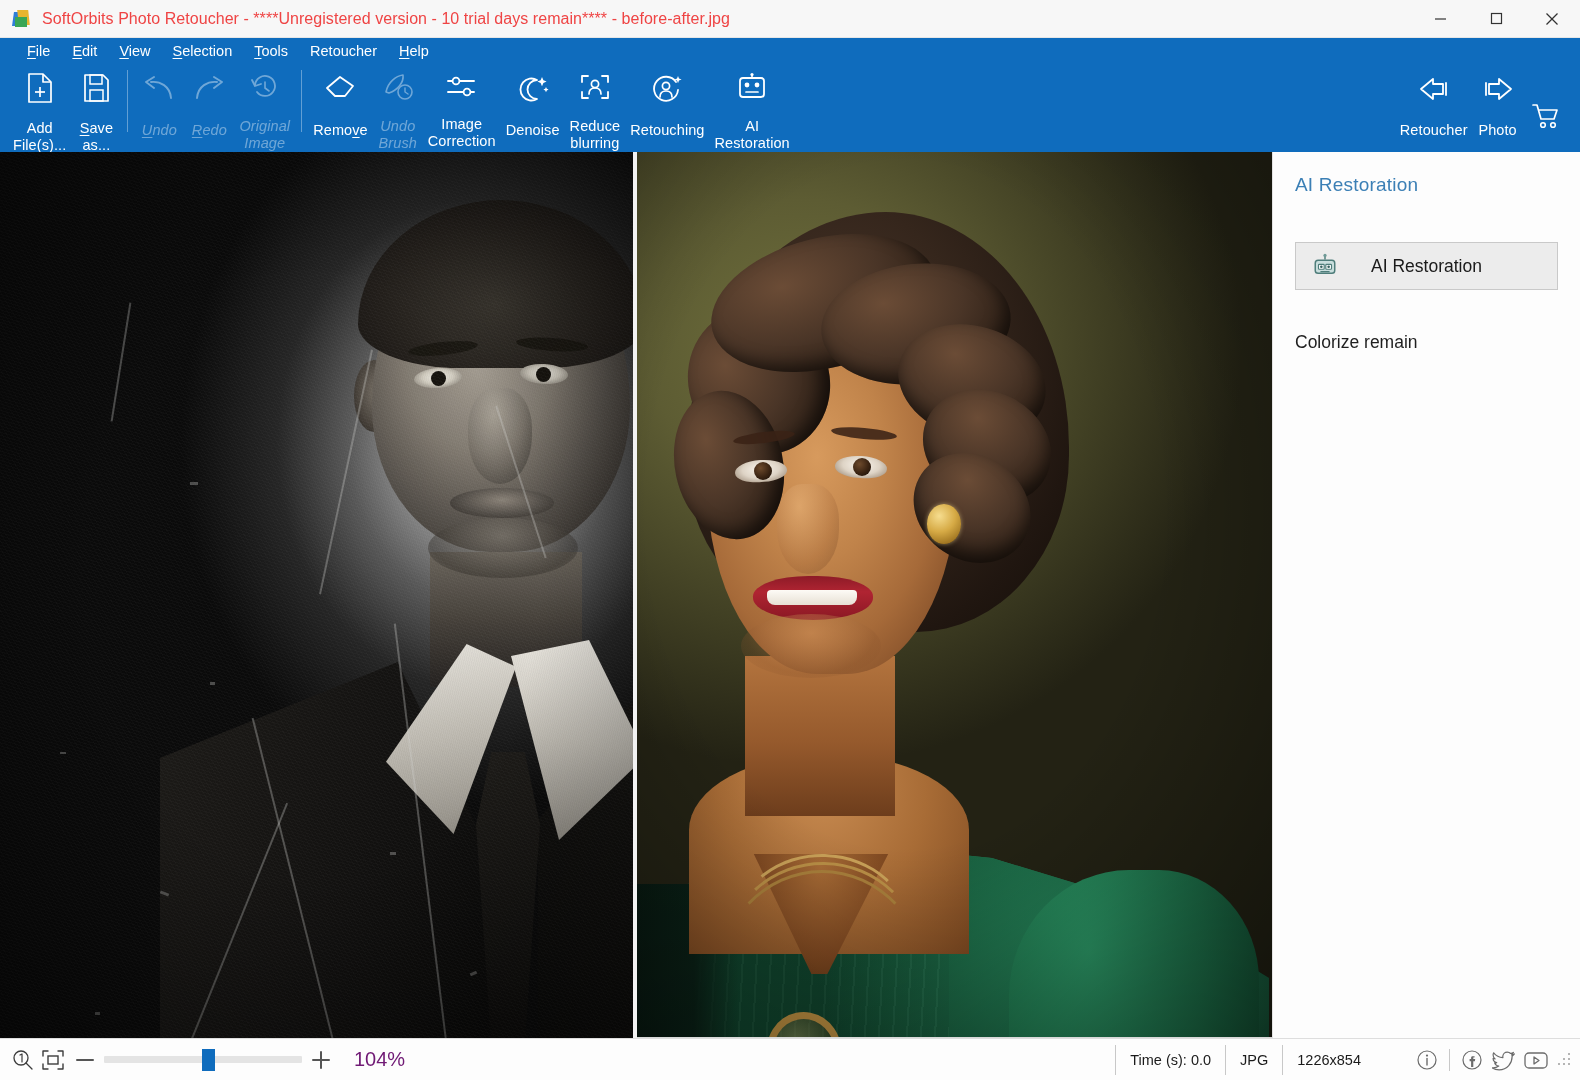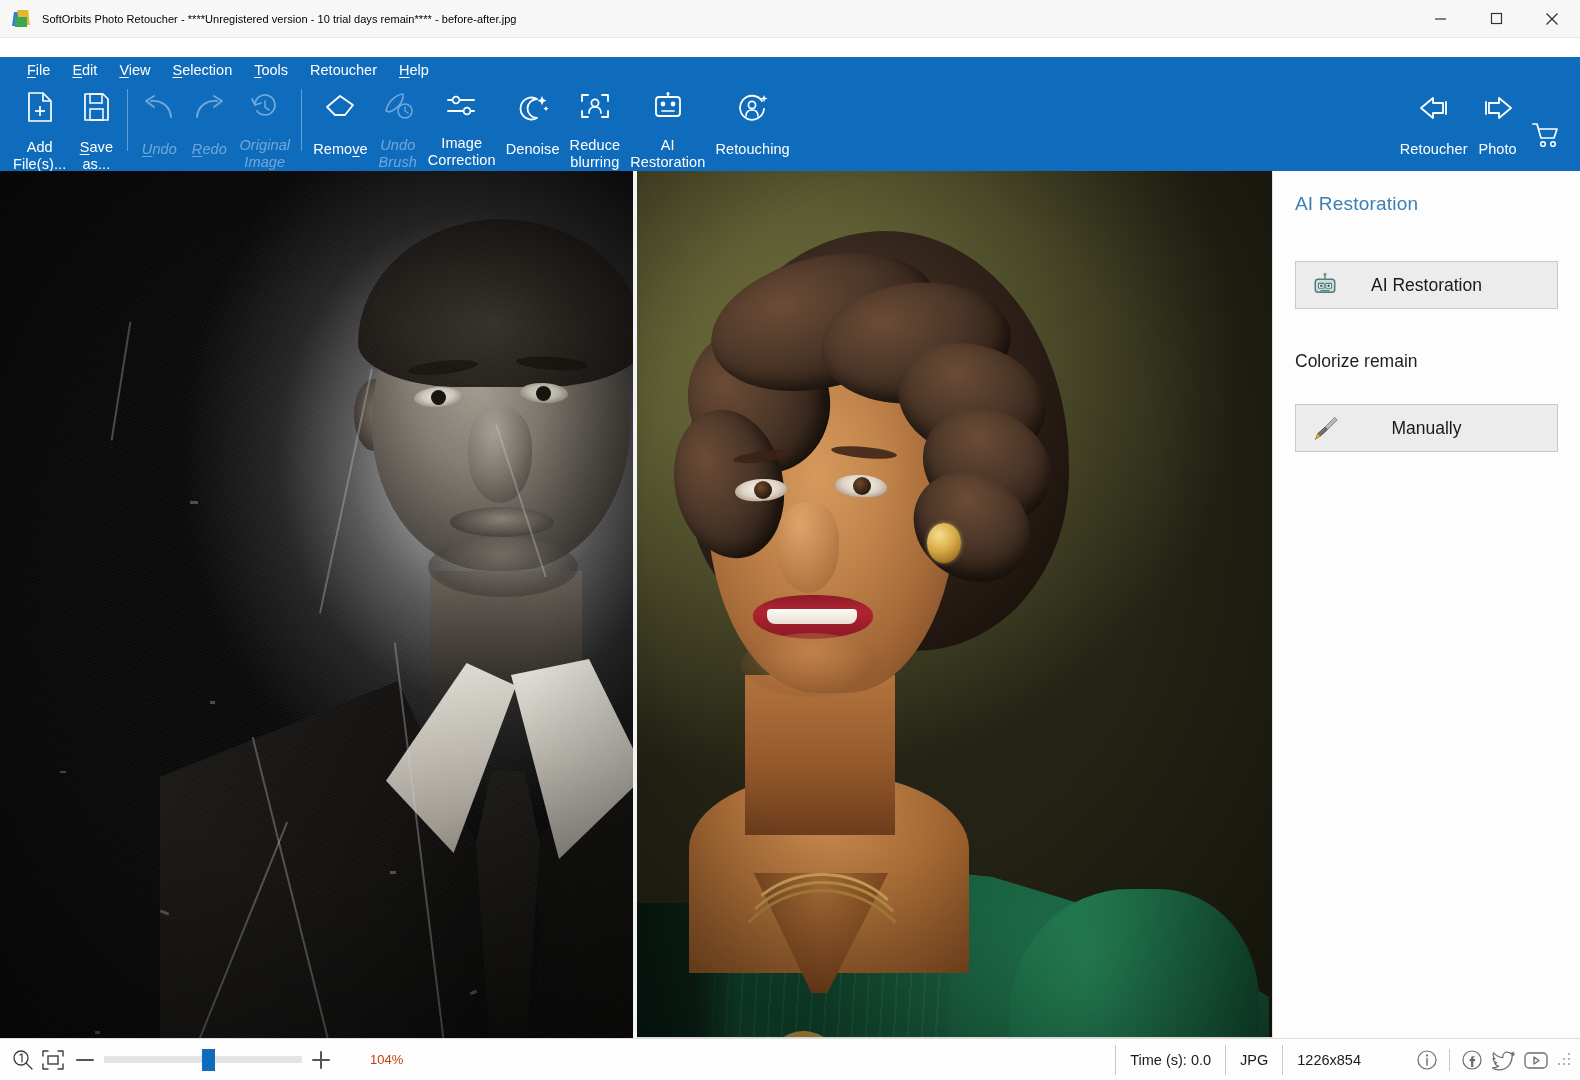--- a/index.html
+++ b/index.html
@@ -16,32 +16,31 @@
     height: 38px; flex: 0 0 38px;
     background: #f7f7f7;
     display: flex; align-items: center;
     border-bottom: 1px solid #e6e6e6;
     position: relative;
   }
   .app-icon { width: 20px; height: 20px; margin-left: 12px; margin-right: 10px; position: relative; flex:0 0 20px;}
   .app-icon .sq1 { position:absolute; left:1px; top:3px; width:11px; height:14px; background:#2f7ed8; transform: skewX(-8deg);}
   .app-icon .sq2 { position:absolute; left:6px; top:1px; width:11px; height:15px; background:#e8b52e; transform: skewX(6deg);}
   .app-icon .sq3 { position:absolute; left:3px; top:8px; width:12px; height:10px; background:#3aa655;}
-  .title-text { font-size: 11px; color: #000000; letter-spacing: 0.05px; white-space: nowrap; }
+  .title-text { font-size: 16px; color: #ef4444; letter-spacing: 0.05px; white-space: nowrap; }
   .wincontrols { margin-left:auto; display:flex; height:38px; }
   .wc { width: 56px; height: 38px; display:flex; align-items:center; justify-content:center; }
   .wc svg { display:block; }
 
   
   .menubar {
     flex: 0 0 26px; height: 26px;
     background: #0f6cbd;
     display: flex; align-items: center;
     padding-left: 16px;
-    margin-top: 19px;
   }
   .menu-item {
     font-size: 14.5px; color: #ffffff;
     padding: 0 11px; height: 26px; line-height: 26px;
     white-space: nowrap; cursor: default;
   }
   .menu-item u { text-underline-offset: 2px; }
 
   
   .ribbon {
@@ -290,21 +289,21 @@
     flex: 0 0 42px; height: 42px;
     background: #fdfdfd; border-top: 1px solid #dedede;
     display: flex; align-items: center; padding-left: 8px;
     font-size: 14.5px; color: #222;
   }
   .sb-icon { width: 30px; height: 30px; display:flex; align-items:center; justify-content:center; }
   .zminus, .zplus { width: 34px; height: 30px; display:flex; align-items:center; justify-content:center; }
   .slider { position: relative; width: 198px; height: 30px; display:flex; align-items:center; margin: 0 2px;}
   .slider .track { position:absolute; left:0; right:0; height: 7px; background:#e4e4e4; border-radius:1px; }
   .slider .thumb { position:absolute; left: 104px; width: 13px; height: 22px; background:#0f6cbd; }
-  .zoomval { font-size: 13px; color:#c2410c; margin-left: 32px; width: 58px; }
+  .zoomval { font-size: 20px; color:#701a75; margin-left: 16px; width: 58px; }
   .sb-spacer { flex: 1 1 auto; }
   .sb-cell {
     border-left: 1px solid #c8c8c8; height: 30px; display:flex; align-items:center;
     padding: 0 14px; white-space: nowrap; color:#1b1b1b;
   }
   .sb-social { display:flex; align-items:center; height: 30px; padding-left: 10px; }
   .sb-social .s { width: 32px; height: 30px; display:flex; align-items:center; justify-content:center; }
   .grip { width: 18px; height: 18px; margin: 0 6px 0 4px; position:relative; }
   .grip i { position:absolute; width:2px; height:2px; background:#b5b5b5; }
 </style>
@@ -458,40 +457,40 @@
             <path d="M3 10 V4 h6 M23 4 h6 v6 M29 20 v6 h-6 M9 26 H3 v-6" fill="none" stroke="#fff" stroke-width="1.8" stroke-linecap="round" stroke-linejoin="round"></path>
             <circle cx="16" cy="12" r="3.6" fill="none" stroke="#fff" stroke-width="1.7"></circle>
             <path d="M10 22 C10 17.5 13 16 16 16 C19 16 22 17.5 22 22" fill="none" stroke="#fff" stroke-width="1.7" stroke-linecap="round"></path>
           </svg>
         </div>
         <div class="lbl">Reduce<br>blurring</div>
       </div>
       <div class="tbtn">
         <div class="ic">
           <svg width="32" height="30" viewBox="0 0 32 30">
+            <path d="M25 8 A12 12 0 1 0 27 16" fill="none" stroke="#fff" stroke-width="1.8" stroke-linecap="round"></path>
+            <circle cx="15" cy="12" r="3.6" fill="none" stroke="#fff" stroke-width="1.7"></circle>
+            <path d="M9 23 C9 18.5 12 17 15 17 C18 17 21 18.5 21 23" fill="none" stroke="#fff" stroke-width="1.7" stroke-linecap="round"></path>
+            <path d="M27 2 l1 2.6 2.6 1 -2.6 1 -1 2.6 -1-2.6 -2.6-1 2.6-1 Z" fill="#fff"></path>
+          </svg>
+        </div>
+        <div class="lbl">Retouching</div>
+      </div>
+      <div class="tbtn">
+        <div class="ic">
+          <svg width="32" height="30" viewBox="0 0 32 30">
             <line x1="16" y1="2" x2="16" y2="6" stroke="#fff" stroke-width="1.6"></line>
             <circle cx="16" cy="2.5" r="1.6" fill="#fff"></circle>
             <rect x="4" y="6" width="24" height="19" rx="3" fill="none" stroke="#fff" stroke-width="1.8"></rect>
             <circle cx="11" cy="13" r="2.4" fill="#fff"></circle>
             <circle cx="21" cy="13" r="2.4" fill="#fff"></circle>
             <line x1="10" y1="20" x2="22" y2="20" stroke="#fff" stroke-width="1.7" stroke-linecap="round"></line>
           </svg>
         </div>
         <div class="lbl">AI<br>Restoration</div>
-      </div>
-      <div class="tbtn">
-        <div class="ic">
-          <svg width="32" height="30" viewBox="0 0 32 30">
-            <path d="M25 8 A12 12 0 1 0 27 16" fill="none" stroke="#fff" stroke-width="1.8" stroke-linecap="round"></path>
-            <circle cx="15" cy="12" r="3.6" fill="none" stroke="#fff" stroke-width="1.7"></circle>
-            <path d="M9 23 C9 18.5 12 17 15 17 C18 17 21 18.5 21 23" fill="none" stroke="#fff" stroke-width="1.7" stroke-linecap="round"></path>
-            <path d="M27 2 l1 2.6 2.6 1 -2.6 1 -1 2.6 -1-2.6 -2.6-1 2.6-1 Z" fill="#fff"></path>
-          </svg>
-        </div>
-        <div class="lbl">Retouching</div>
       </div>
     </div>
 
     <div class="navgroup">
       <div class="tbtn">
         <div class="ic">
           <svg width="34" height="28" viewBox="0 0 34 28">
             <path d="M16 4 L4 14 L16 24 L16 19 L26 19 L26 9 L16 9 Z" fill="none" stroke="#fff" stroke-width="1.8" stroke-linejoin="round"></path>
             <line x1="29" y1="8" x2="29" y2="20" stroke="#fff" stroke-width="1.8" stroke-linecap="round"></line>
           </svg>
@@ -637,30 +636,20 @@
         <div class="blbl">AI Restoration</div>
       </div>
 
       <div style="height:42px"></div>
       <div class="rp-sec">Colorize remain</div>
       <div style="height:20px"></div>
 
 
       <div style="height:12px"></div>
 
-      <div class="rp-btn">
-        <div class="bic">
-          <svg width="26" height="26" viewBox="0 0 32 32">
-            <path d="M28 3 L16 15 L19 18 L31 6 Z" fill="#b7bcc2" stroke="#7b8187" stroke-width="1.2" stroke-linejoin="round"></path>
-            <path d="M16 15 L19 18 L10 26 L7 23 Z" fill="#6f7278" stroke="#4e5055" stroke-width="1.2" stroke-linejoin="round"></path>
-            <path d="M7 23 L10 26 L4 30 Z" fill="#e8b23a" stroke="#b2801d" stroke-width="1.2" stroke-linejoin="round"></path>
-          </svg>
-        </div>
-        <div class="blbl">Manually</div>
-      </div>
     </div>
   </div>
 
   <div class="statusbar">
     <div class="sb-icon">
       <svg width="22" height="22" viewBox="0 0 22 22">
         <circle cx="9" cy="9" r="7" fill="none" stroke="#3c3c3c" stroke-width="1.3"></circle>
         <line x1="14" y1="14" x2="20" y2="20" stroke="#3c3c3c" stroke-width="1.3" stroke-linecap="round"></line>
         <path d="M8 6 l2-1 v8" fill="none" stroke="#3c3c3c" stroke-width="1.2" stroke-linecap="round" stroke-linejoin="round"></path>
       </svg>

